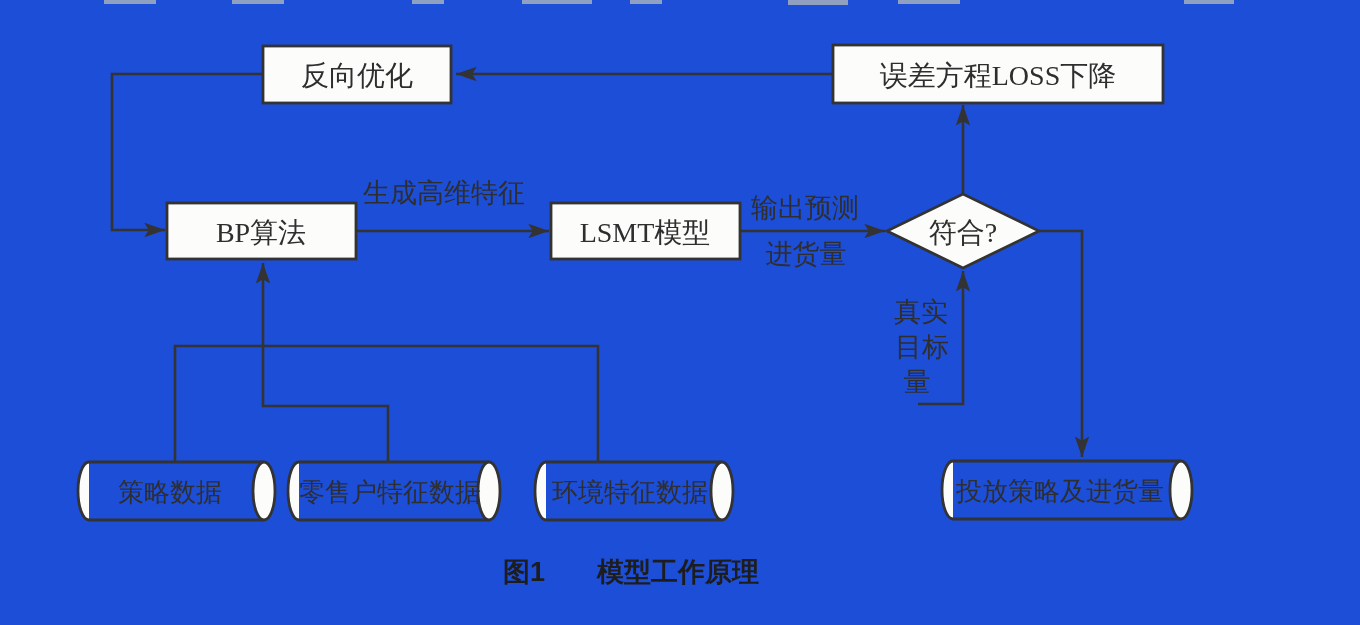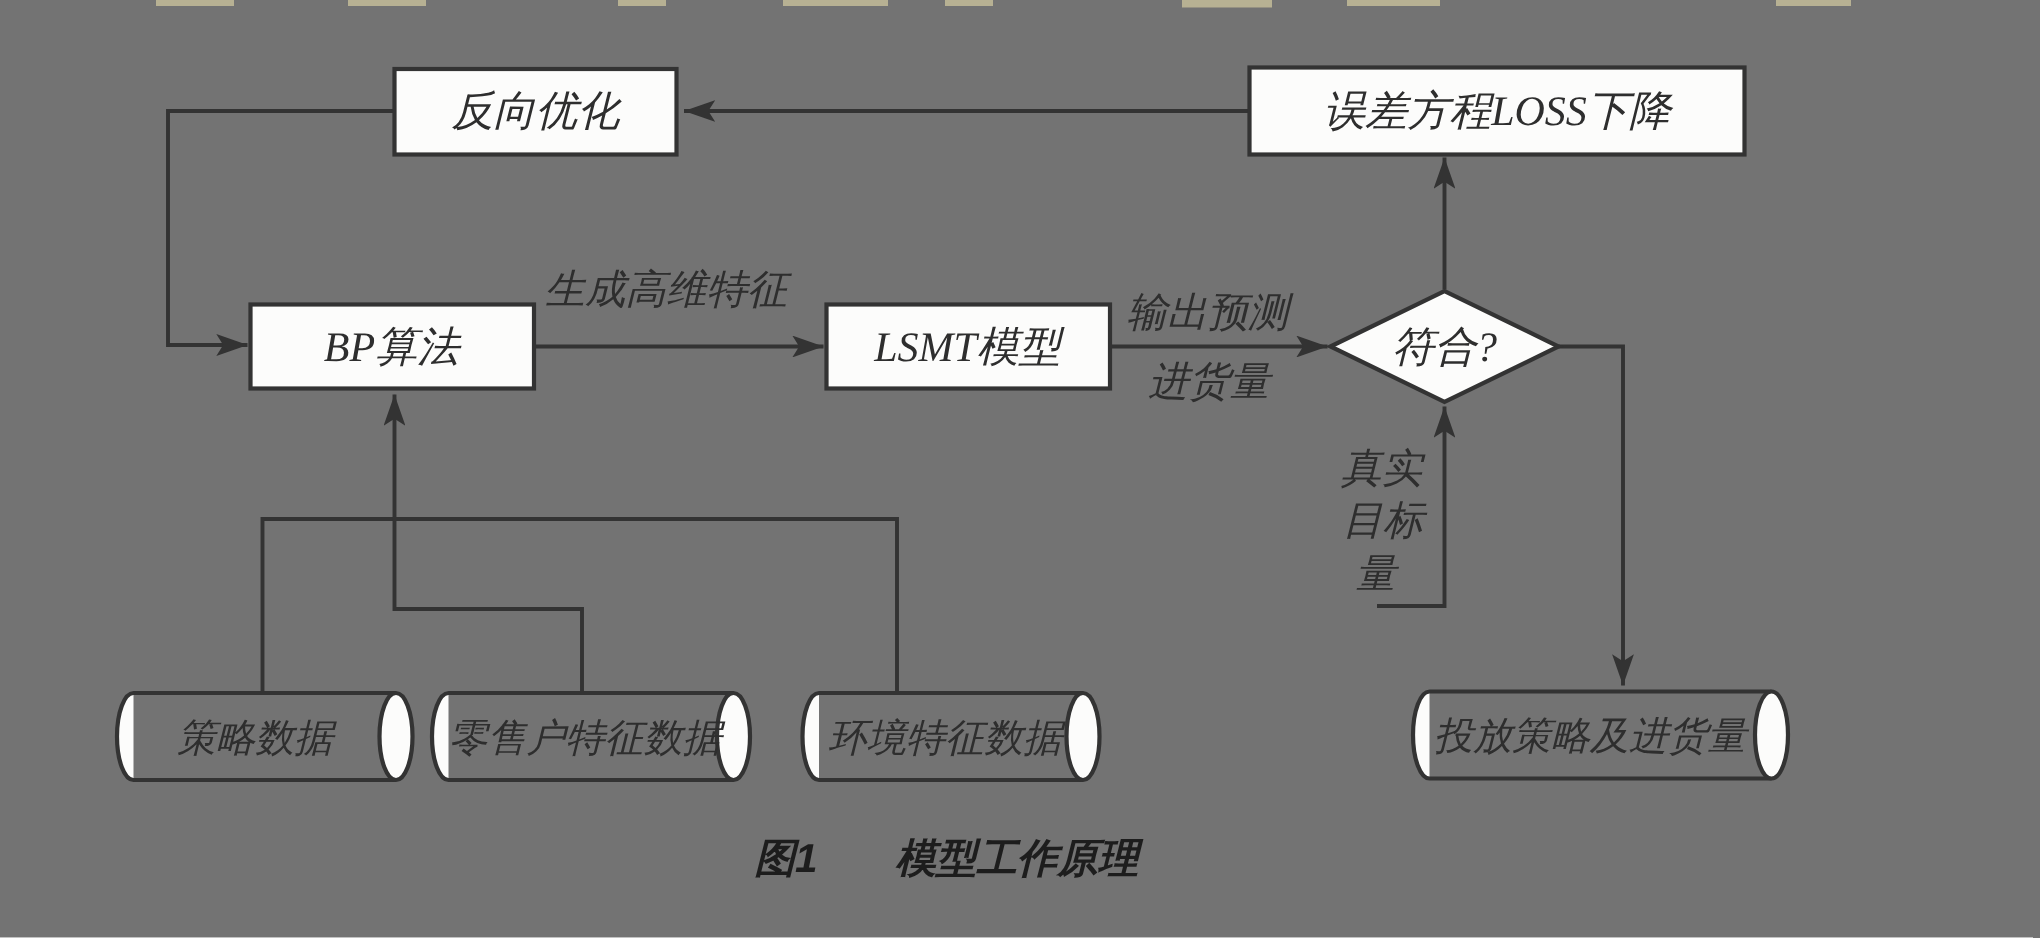--- a/index.html
+++ b/index.html
@@ -4,24 +4,23 @@
 <style>
   html, body {
     margin: 0;
     padding: 0;
     background: #ffffff;
   }
   .figure-wrap {
     position: relative;
     width: 1360px;
     height: 625px;
-    background: #737373;
+    background: #1d4ed8;
     overflow: hidden;
     font-family: "Liberation Serif", "DejaVu Serif", serif;
-    font-style: italic;
   }
   svg text {
     fill: #2e2e2e;
     font-family: "Liberation Serif", "DejaVu Serif", serif;
   }
   svg .node-label { font-size: 28px; }
   svg .edge-label { font-size: 27px; }
   svg .cyl-label  { font-size: 26px; }
   svg .caption-text {
     font-family: "Liberation Sans", "DejaVu Sans", sans-serif;

